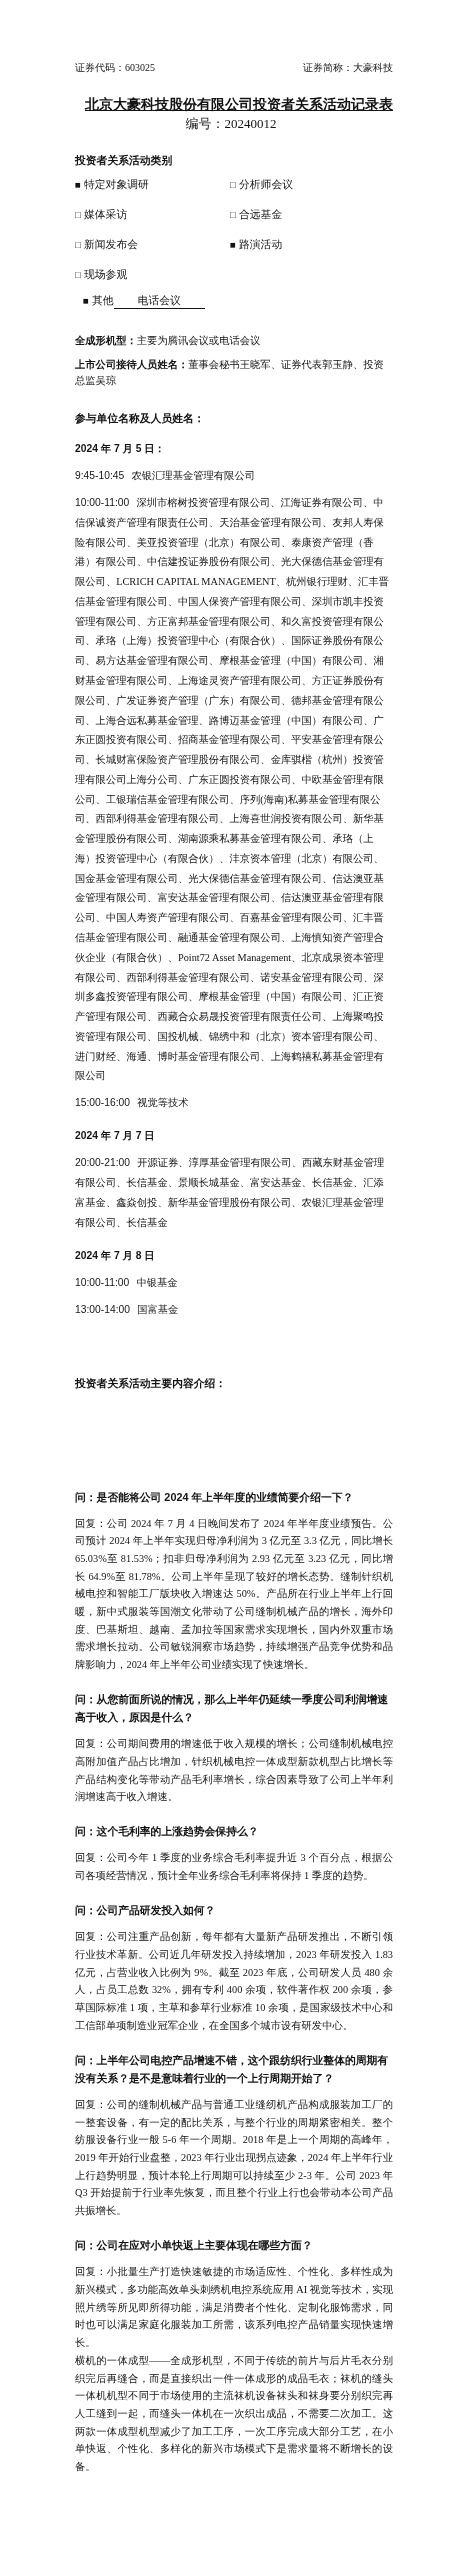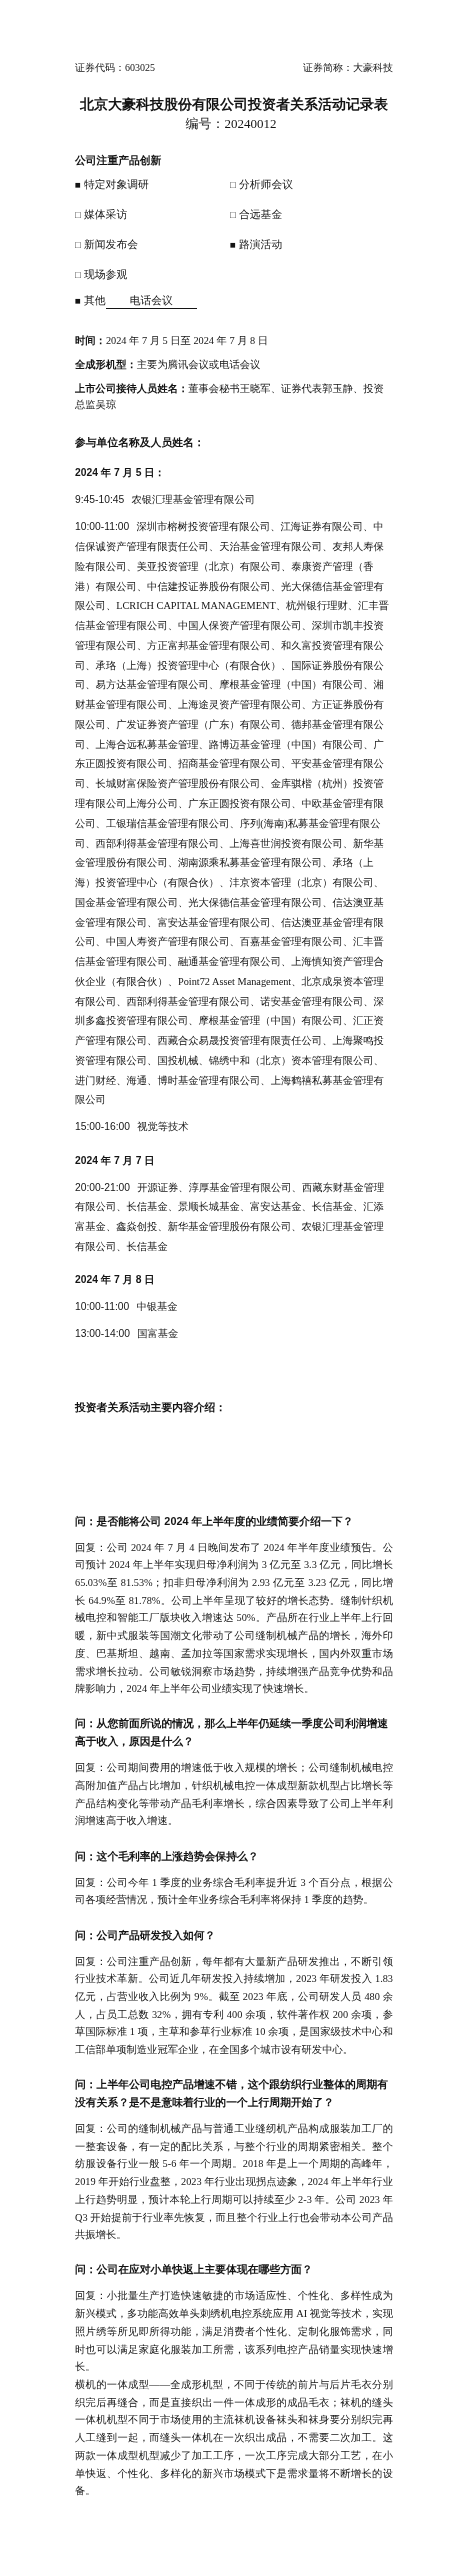--- a/index.html
+++ b/index.html
@@ -7,25 +7,26 @@
   .doc{
     box-sizing:border-box;
     width:461px;
     padding:61px 68px 31px 75px;
     font-family:"Liberation Serif",serif;
     color:#141414;
     font-size:10.3px;
   }
   .hdr-row{display:flex;justify-content:space-between;font-size:10px;}
   .title{
-    text-align:center;
+    text-align:right;
     font-family:"Liberation Sans",sans-serif;
     font-weight:bold;
     font-size:14px;
     margin-top:20.6px;
+    text-decoration:underline;
   }
   .doc-no{
     text-align:center;
     font-size:13px;
     margin-top:1px;
     padding-right:6.2px;
   }
   .section{margin-top:21.6px;}
   .sec-heading{
     font-family:"Liberation Sans",sans-serif;
@@ -96,21 +97,21 @@
     </div>
   </div>
 
   <div class="title">北京大豪科技股份有限公司投资者关系活动记录表</div>
 
   <div class="doc-no">
     <span>编号：</span><span>20240012</span>
   </div>
 
   <div class="section">
-    <div class="sec-heading">公司注重产品创新</div>
+    <div class="sec-heading">投资者关系活动类别</div>
     <div class="opt-grid">
 
         <div class="opt">
           <span class="box">■</span><span>特定对象调研</span>
         </div>
 
         <div class="opt">
           <span class="box">□</span><span>分析师会议</span>
         </div>
 
@@ -127,30 +128,27 @@
         </div>
 
         <div class="opt">
           <span class="box">■</span><span>路演活动</span>
         </div>
 
         <div class="opt">
           <span class="box">□</span><span>现场参观</span>
         </div>
       </div>
-    <div class="opt" style="margin-top:11.3px;font-size:10.8px;">
+    <div class="opt" style="margin-top:11.3px;font-size:10.8px;margin-left:8px;">
       <span class="box">■</span><span>其他</span><span class="other-val">电话会议</span>
     </div>
   </div>
 
   <div class="meta">
 
-      <div class="meta-row">
-        <span class="meta-label">时间：</span><span>2024 年 7 月 5 日至 2024 年 7 月 8 日</span>
-      </div>
 
       <div class="meta-row">
         <span class="meta-label">全成形机型：</span><span>主要为腾讯会议或电话会议</span>
       </div>
 
       <div class="meta-row">
         <span class="meta-label">上市公司接待人员姓名：</span><span>董事会秘书王晓军、证券代表郭玉静、投资总监吴琼</span>
       </div>
     </div>
 

